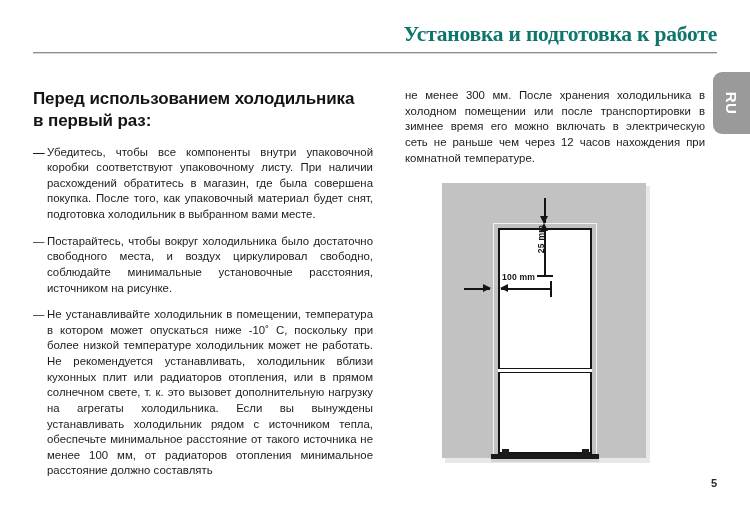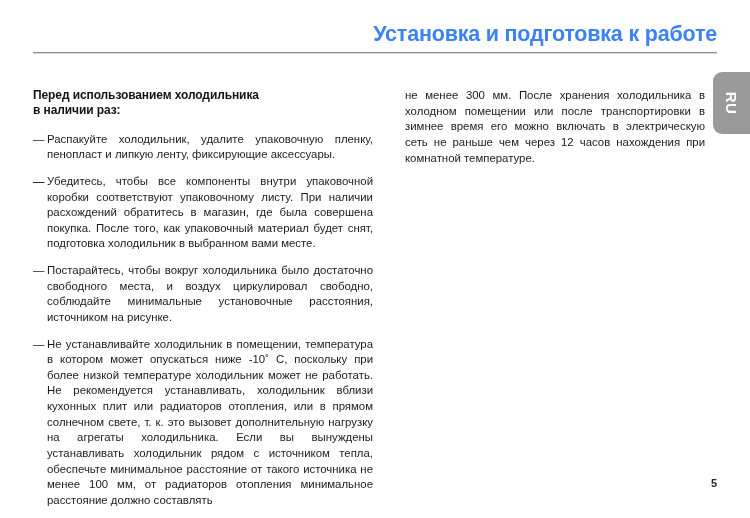--- a/index.html
+++ b/index.html
@@ -31,22 +31,23 @@
     width: 750px;
     height: 60px;
   }
   .header-title {
     position: absolute;
     right: 33px;
     top: 22px;
     font-size: 21.5px;
     font-weight: bold;
     letter-spacing: -0.2px;
-    color: #3b82f6;
+    color: #0f766e;
     white-space: nowrap;
+    font-family: Liberation Serif, serif;
   }
   .header-rule {
     position: absolute;
     left: 33px;
     top: 52px;
     width: 684px;
     height: 2px;
     background: linear-gradient(to bottom, #8d8d8d 0 1px, #d6d6d6 1px 2px);
   }
 
@@ -84,21 +85,21 @@
     width: 340px;
   }
   .col-right {
     position: absolute;
     left: 405px;
     top: 88px;
     width: 300px;
   }
 
   .section-heading {
-    font-size: 12px;
+    font-size: 17px;
     font-weight: bold;
     line-height: 1.28;
     color: #141414;
     margin: 0 0 13px 0;
     letter-spacing: -0.1px;
   }
 
   .bullet-list {
     list-style: none;
     margin: 0;
@@ -345,27 +346,26 @@
     <div class="header-rule"></div>
   </div>
 
   <div class="ru-tab">
     <div class="ru-tab-label">RU</div>
   </div>
 
   <div class="col-left">
     <h2 class="section-heading">
       <span>Перед использованием холодильника</span><br>
-      <span>в наличии раз:</span>
+      <span>в первый раз:</span>
     </h2>
 
     <ul class="bullet-list">
       <li class="bullet-item">
         <span class="bullet-dash">—</span>
-        <span>Распакуйте холодильник, удалите упаковочную пленку, пенопласт и липкую ленту, фиксирующие аксессуары.</span>
       </li>
       <li class="bullet-item">
         <span class="bullet-dash">—</span>
       </li>
       <li class="bullet-item">
         <span class="bullet-dash">—</span>
         <span>Убедитесь, чтобы все компоненты внутри упаковочной коробки соответствуют упаковочному листу. При наличии расхождений обратитесь в магазин, где была совершена покупка. После того, как упаковочный материал будет снят, подготовка холодильник в выбранном вами месте.</span>
       </li>
       <li class="bullet-item">
         <span class="bullet-dash">—</span>
@@ -375,16 +375,39 @@
         <span class="bullet-dash">—</span>
         <span>Не устанавливайте холодильник в помещении, температура в котором может опускаться ниже -10˚ С, поскольку при более низкой температуре холодильник может не работать. Не рекомендуется устанавливать, холодильник вблизи кухонных плит или радиаторов отопления, или в прямом солнечном свете, т. к. это вызовет дополнительную нагрузку на агрегаты холодильника. Если вы вынуждены устанавливать холодильник рядом с источником тепла, обеспечьте минимальное расстояние от такого источника не менее 100 мм, от радиаторов отопления минимальное расстояние должно составлять</span>
       </li>
     </ul>
   </div>
 
   <div class="col-right">
     <p class="para">не менее 300 мм. После хранения холодильника в холодном помещении или после транспортировки в зимнее время его можно включать в электрическую сеть не раньше чем через 12 часов нахождения при комнатной температуре.</p>
   </div>
 
+  <div class="diagram">
+    <div class="diagram-shadow"></div>
+    <div class="diagram-wall"></div>
+
+    <div class="niche"></div>
+
+    <div class="fridge"></div>
+    <div class="fridge-divider"></div>
+    <div class="fridge-foot left"></div>
+    <div class="fridge-foot right"></div>
+    <div class="fridge-base"></div>
+    <div class="fridge-plinth-shadow"></div>
+
+    <div class="dim-top-arrow-out"></div>
+    <div class="dim-top-arrow-in"></div>
+    <div class="dim-top-tick"></div>
+    <div class="label-25mm">25 mm</div>
+
+    <div class="dim-left-arrow-out"></div>
+    <div class="dim-left-arrow-in"></div>
+    <div class="dim-left-tick"></div>
+    <div class="label-100mm">100 mm</div>
+  </div>
 
   <div class="page-number">5</div>
 
 </div>
 
 </body></html>

